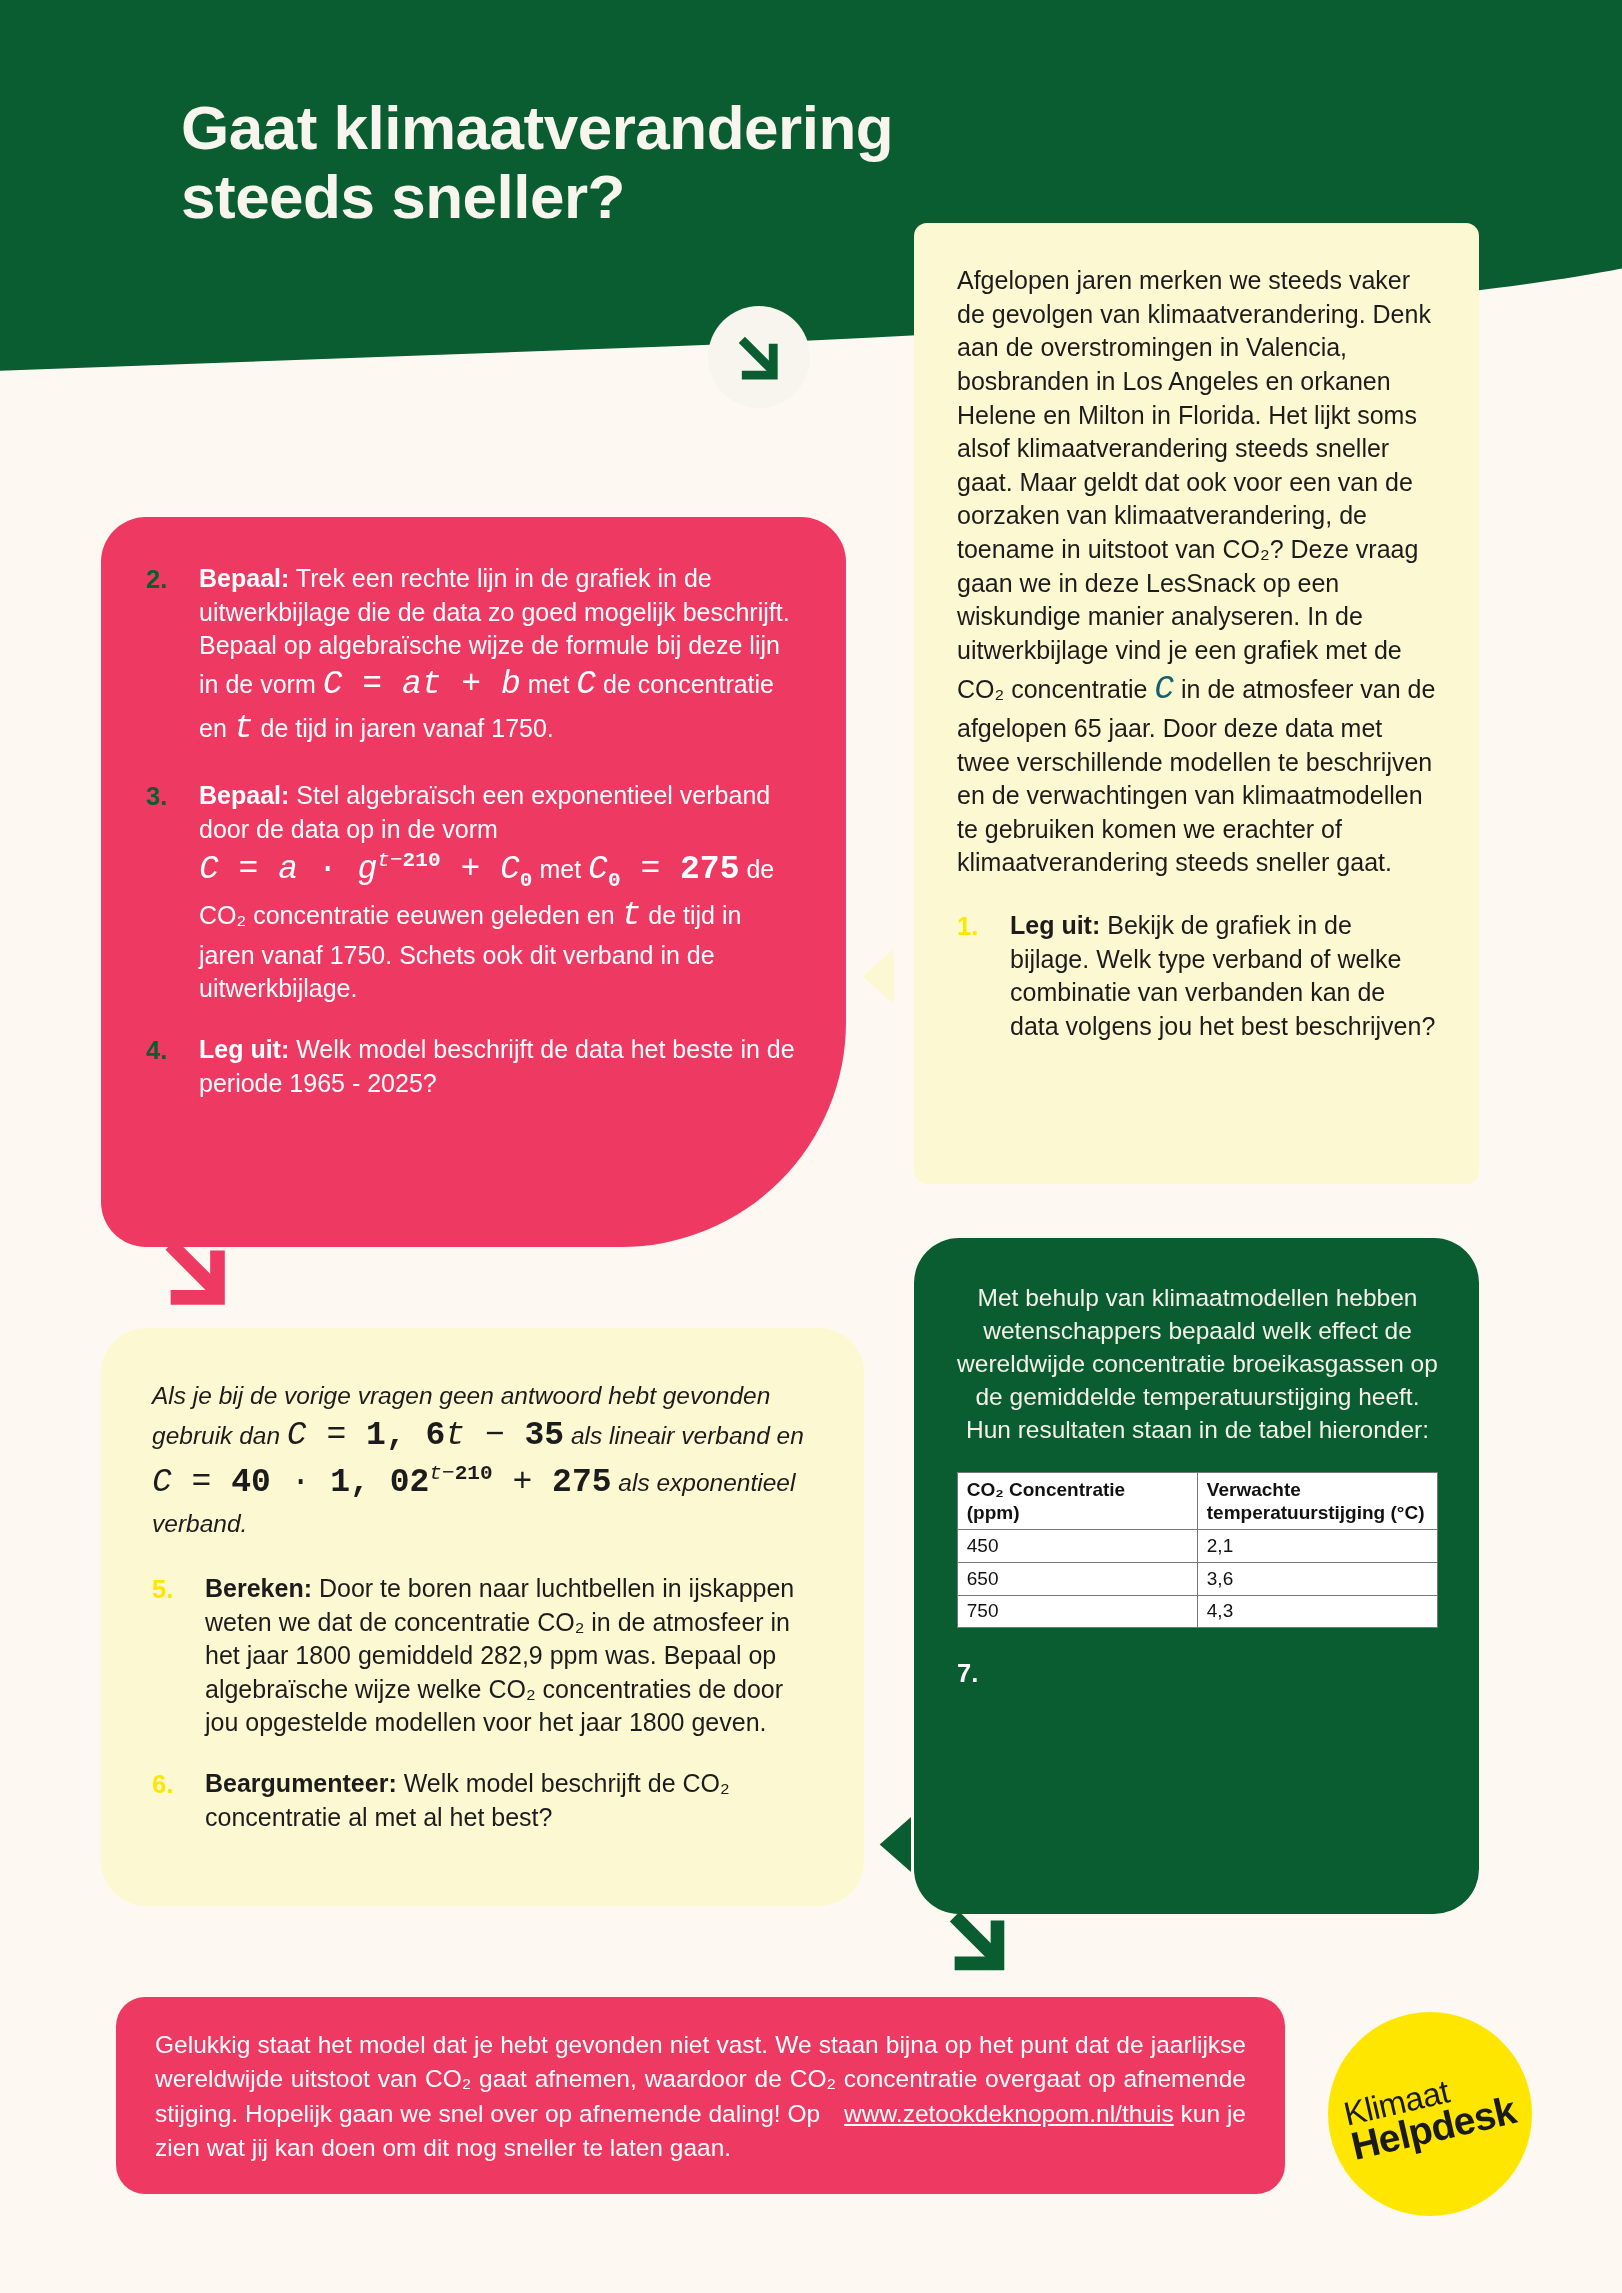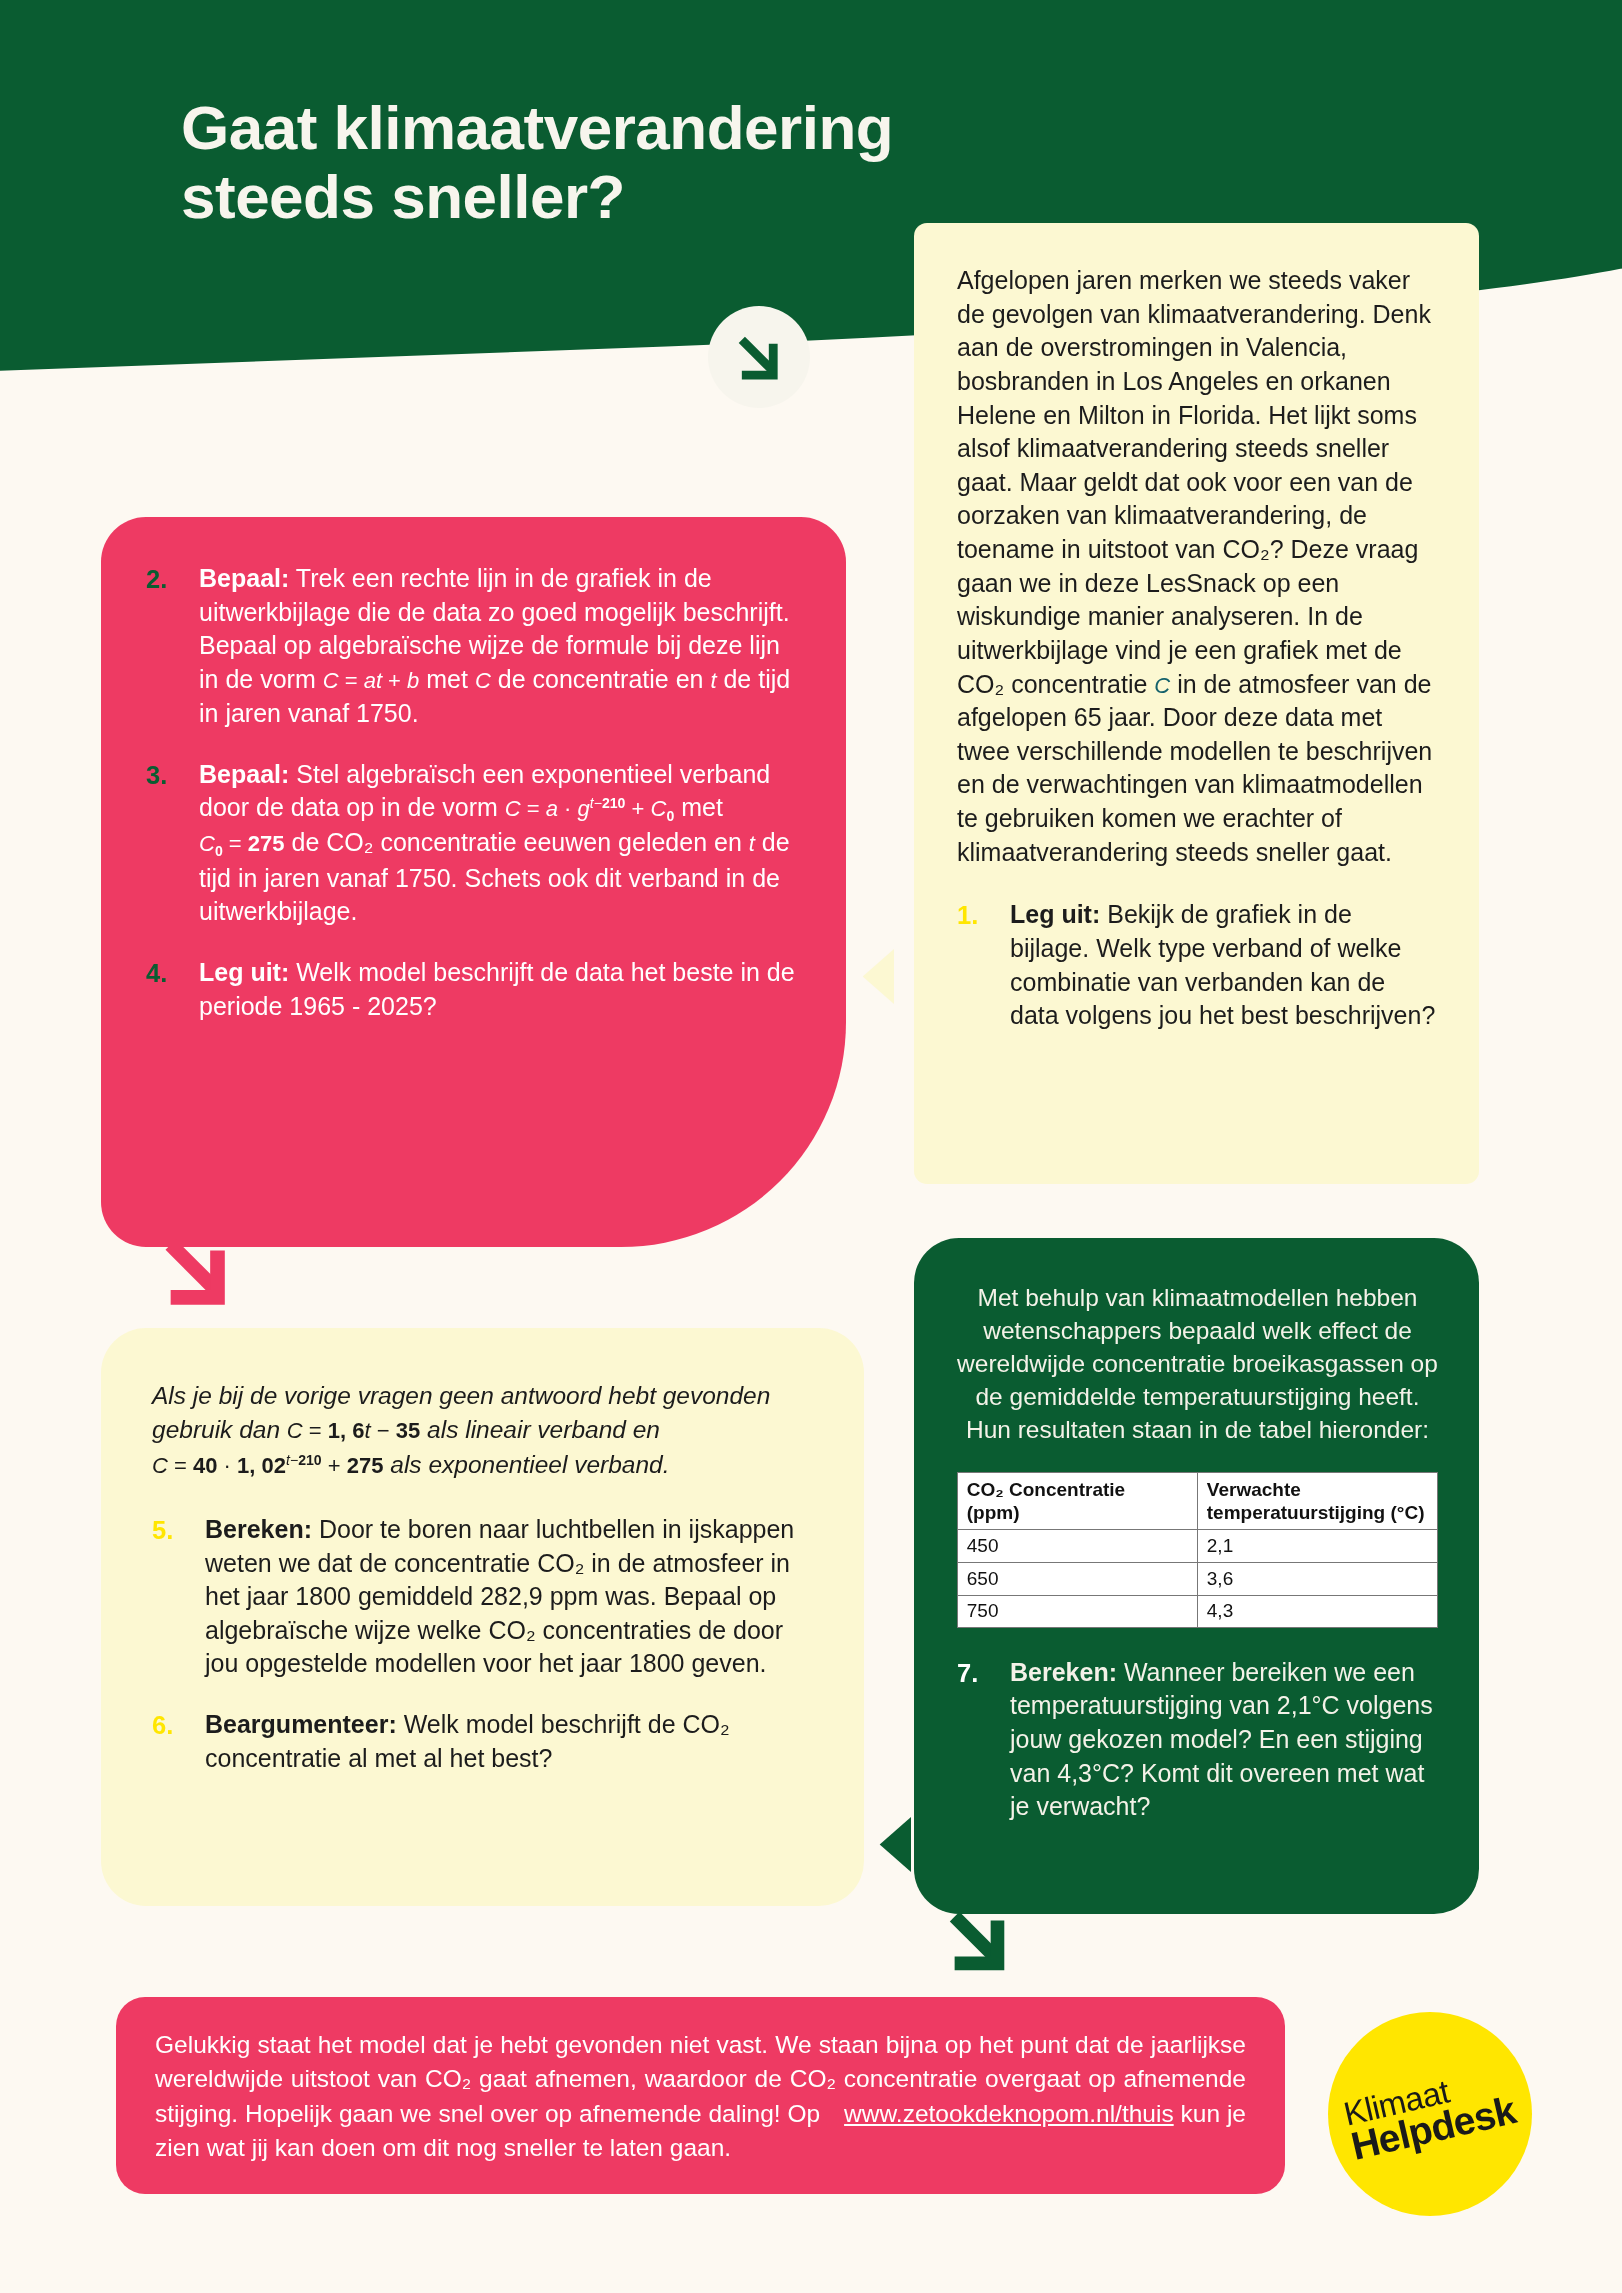--- a/index.html
+++ b/index.html
@@ -188,23 +188,23 @@
   .num-yellow { color: #ffe600; }
   .num-green  { color: #0a5c31; }
   .num-white  { color: #ffffff; }
 
   .q-on-pink  { color: #ffffff; }
   .q-on-cream { color: #1c1c1c; }
   .q-on-green { color: #f4f2e8; }
 
   
   .math {
-    font-family: Liberation Sans, sans-serif;
+    font-family: Liberation Mono, monospace;
     font-style: italic;
-    font-size: 22px;
+    font-size: 33px;
     white-space: nowrap;
   }
   .math .op, .math .num { font-style: normal; }
   .math .num { font-weight: bold; }
   .math-teal { color: #14616b; }
   sub, sup { font-size: 0.64em; font-style: normal; }
   sup { font-style: italic; }
 
   
   .data-table {
@@ -339,21 +339,20 @@
         <tr>
           <td>750</td>
           <td>4,3</td>
         </tr>
       </tbody>
     </table>
 
     <ul class="qlist">
       <li class="qitem">
         <span class="qnum num-white">7.</span>
-        <span class="qbody q-on-green"><span class="qlabel">Bereken:</span><span> Wanneer bereiken we een temperatuurstijging van 2,1°C volgens jouw gekozen model? En een stijging van 4,3°C? Komt dit overeen met wat je verwacht?</span></span>
       </li>
     </ul>
   </div>
 
   <svg class="connector" style="left:941px; top:1903px;" width="74" height="74" viewBox="0 0 76 76">
     <path d="M14 14 L58 58" stroke="#0a5c31" stroke-width="14" fill="none"></path>
     <path d="M58 18 L58 62 L14 62" stroke="#0a5c31" stroke-width="14" fill="none"></path>
   </svg>
 
   <div class="card card-footer">

